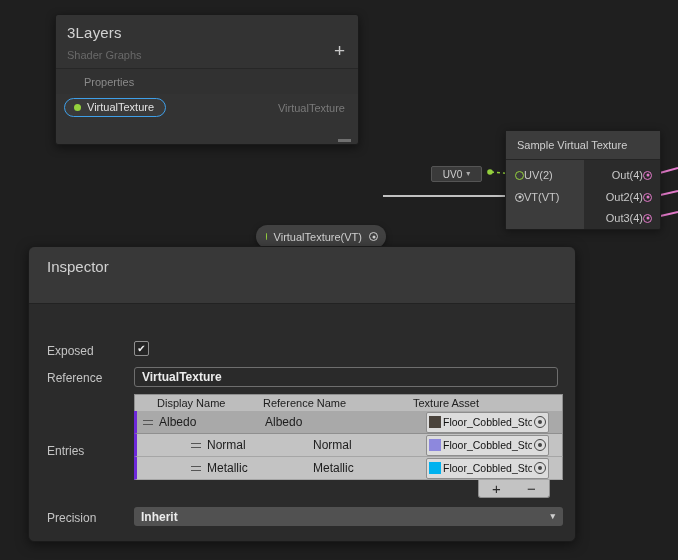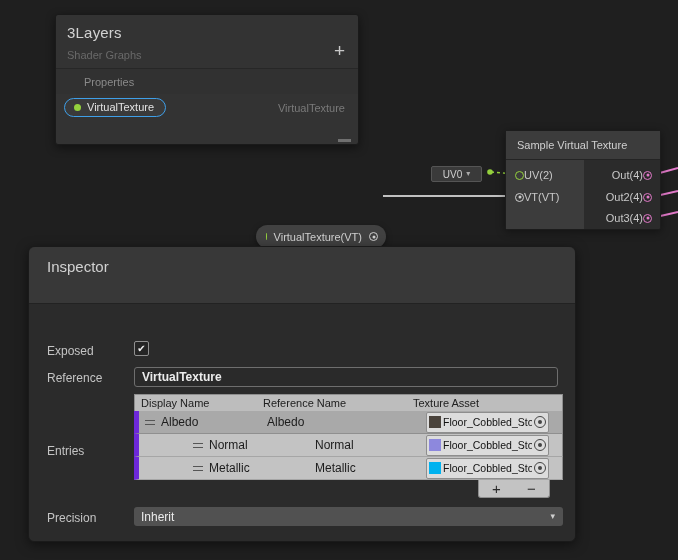--- a/index.html
+++ b/index.html
@@ -74,46 +74,46 @@
     align-items:center; justify-content:center; font-size:10px; color:#f0f0f0; cursor:pointer; }
   .text-input { position:absolute; left:105px; top:63px; width:424px; height:20px;
     background:#2a2a2a; border:1px solid #6e6e6e; border-radius:3px; display:flex;
     align-items:center; padding-left:7px; font-size:12px; font-weight:bold; color:#ececec; }
 
   
   .etable { position:absolute; left:105px; top:90px; width:429px; z-index:1; }
   .et-header { height:17px; background:#bdbdbd; display:flex; align-items:center;
     font-size:11px; color:#202020; border:1px solid #8e8e8e; border-bottom:none; }
   .et-row { height:23px; display:flex; align-items:center; font-size:12px; color:#1c1c1c;
-    border-left:5px solid #6d28d9; border-right:1px solid #8e8e8e;
+    border-left:3px solid #6d28d9; border-right:1px solid #8e8e8e;
     border-bottom:1px solid rgba(0,0,0,.15); cursor:pointer; }
   .et-row.sel { background:#a9a9a9; }
   .et-row.alt { background:#c3c3c3;padding-left:48px; }
   .col-display { width:128px; padding-left:22px; }
   .col-ref { width:150px; }
-  .et-header .col-display { padding-left:6px; }
+  .et-header .col-display { padding-left:22px; }
   .drag { position:absolute; width:10px; height:5px; border-top:1px solid #555;
     border-bottom:1px solid #555; margin-left:6px; }
   .et-row { position:relative; }
   .objfield { position:absolute; right:13px; width:123px; height:21px; background:#dcdcdc;
     border:1px solid #8e8e8e; border-radius:2px; display:flex; align-items:center;
     gap:2px; padding:0 2px 0 2px; cursor:pointer; }
   .swatch { width:12px; height:12px; flex:0 0 auto; }
   .obj-text { flex:1; font-size:10.5px; color:#111; white-space:nowrap; overflow:hidden; }
   .picker { width:12px; height:12px; border:1px solid #444; border-radius:50%; position:relative; flex:0 0 auto; }
   .picker::after { content:""; position:absolute; left:50%; top:50%; width:4px; height:4px;
     background:#444; border-radius:50%; transform:translate(-50%,-50%); }
   .et-footer { position:absolute; right:13px; top:86px; width:72px; height:18px;
     background:#c3c3c3; border:1px solid #8e8e8e; border-top:none; border-radius:0 0 3px 3px;
     display:flex; align-items:center; justify-content:space-around; }
   .et-footer span { font-size:15px; color:#2a2a2a; line-height:1; cursor:pointer; }
 
   .dropdown { position:absolute; left:105px; top:203px; width:429px; height:19px;
     background:#515151; border-radius:3px; display:flex; align-items:center;
-    padding-left:7px; font-size:12px; font-weight:normal; color:#ececec; cursor:pointer; }
+    padding-left:7px; font-size:12px; font-weight:bold; color:#ececec; cursor:pointer; }
   .dropdown .dd-caret { position:absolute; right:8px; font-size:9px; color:#cfcfcf; }
 </style>
 </head>
 <body>
 
 <div id="stage">
 
   <svg id="wires" width="678" height="560">
     <line x1="383" y1="196" x2="516" y2="196" stroke-width="2" stroke="#c0c0c0"></line>
     <line x1="491" y1="172" x2="515" y2="174" stroke-width="1.5" stroke-dasharray="3,3" stroke="#94d13d"></line>

